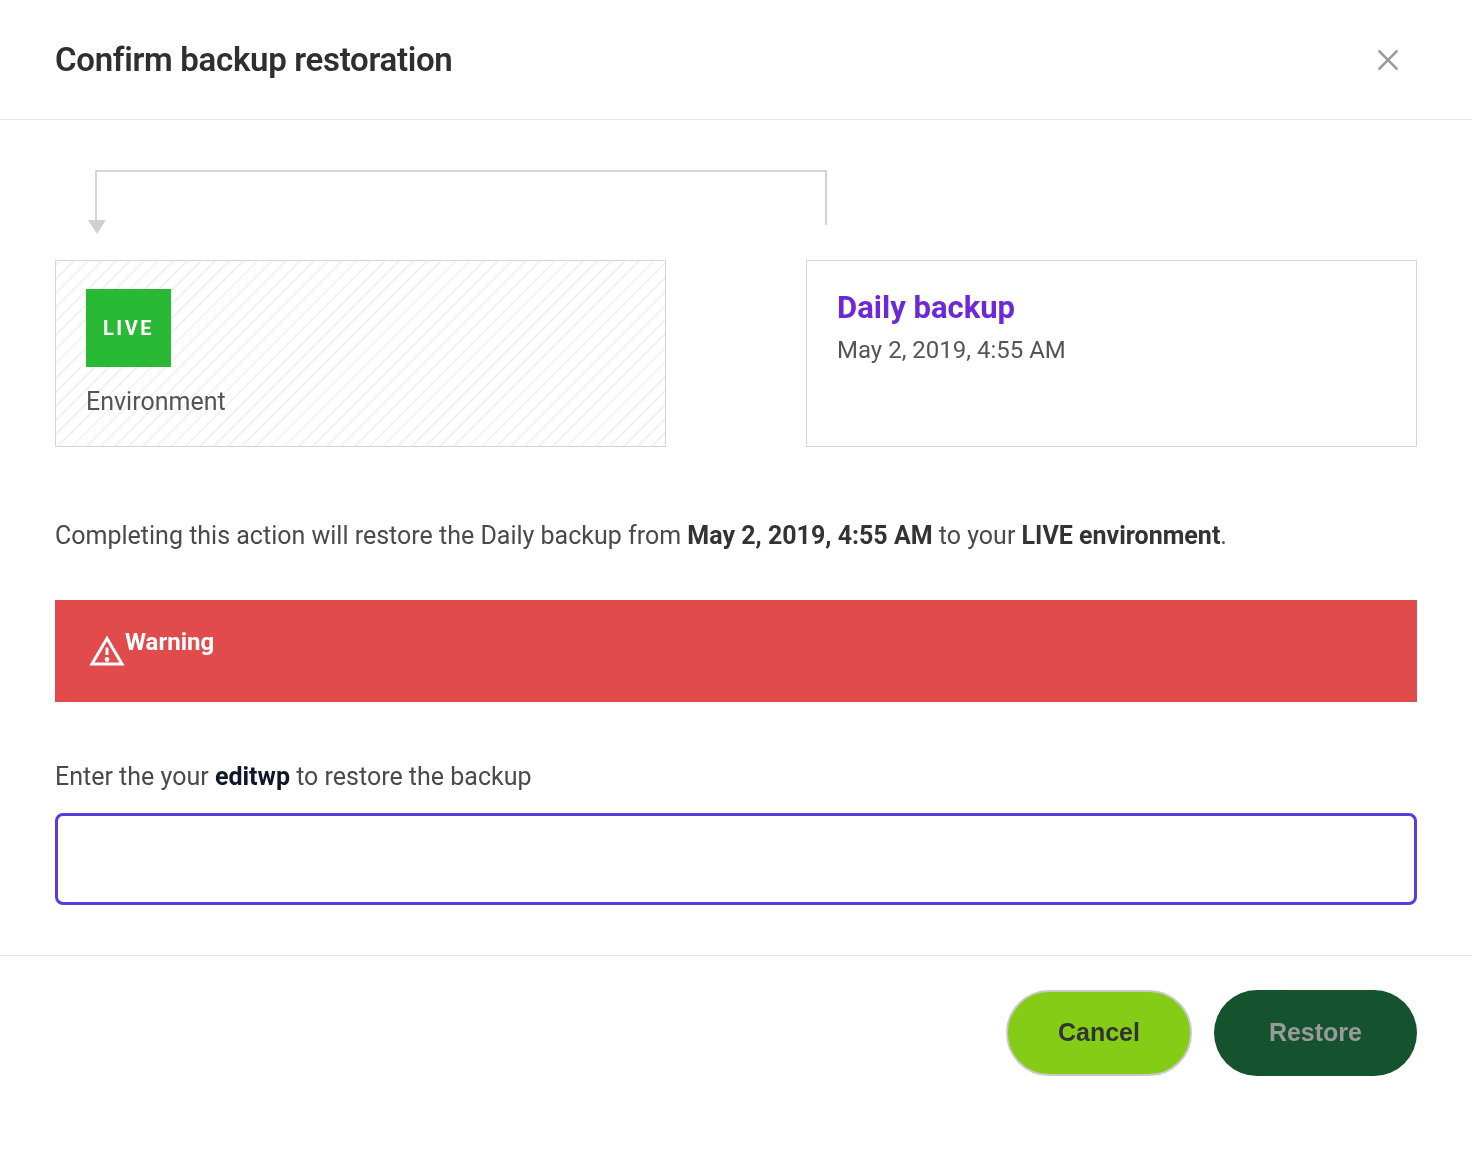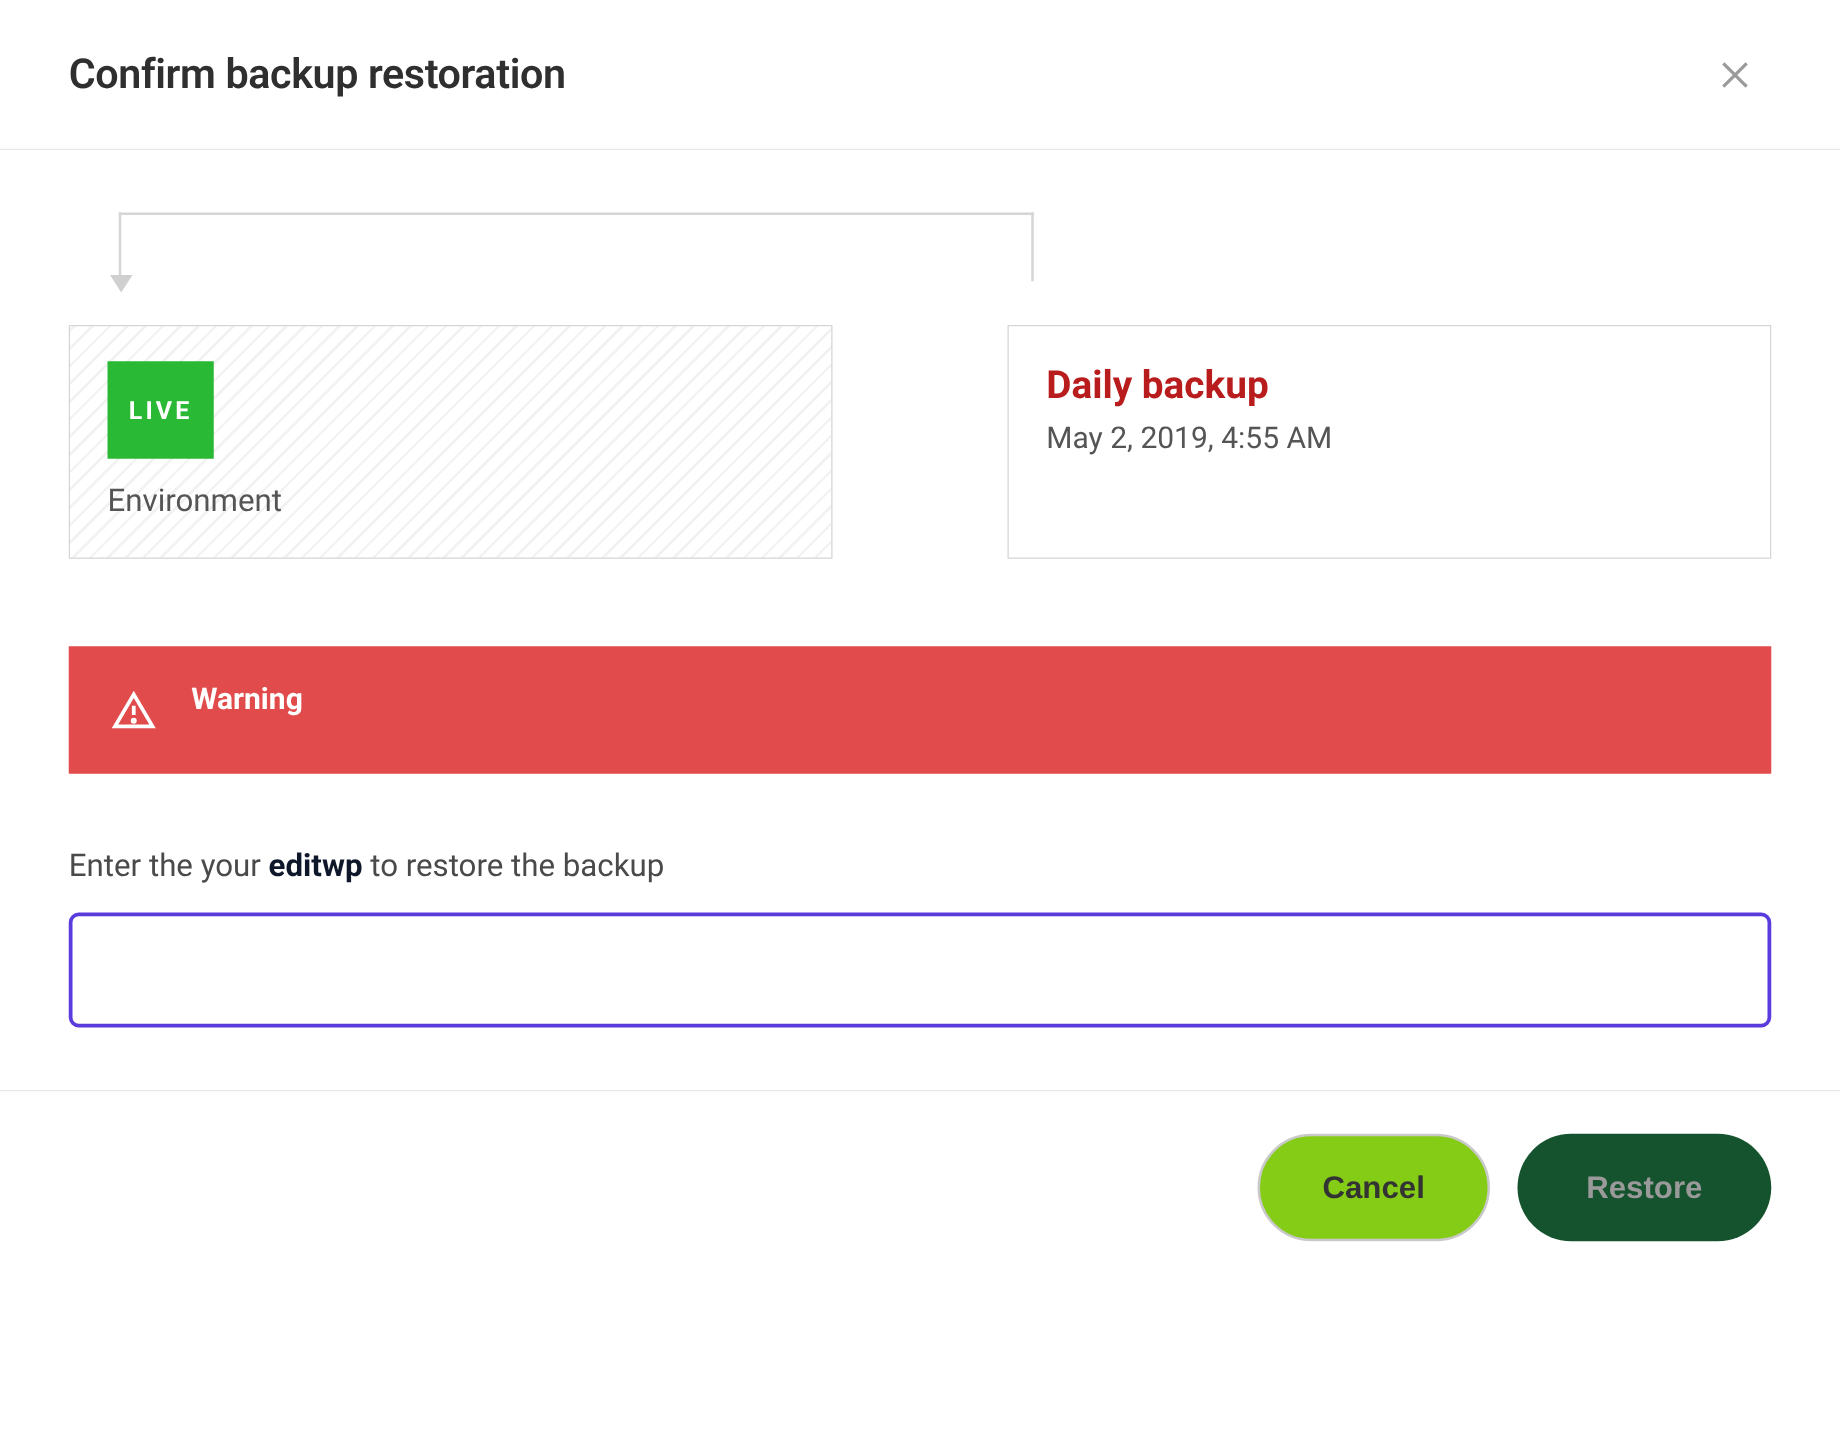--- a/index.html
+++ b/index.html
@@ -98,21 +98,21 @@
       padding: 27px 17px;
       margin-bottom: 20px;
     }
     .card-label {
       font-size: 25px;
       color: #555;
     }
     .card-title {
       font-size: 31px;
       font-weight: 700;
-      color: #b91c1c;
+      color: #6d28d9;
       margin-bottom: 10px;
     }
     .card-sub {
       font-size: 24px;
       color: #555;
     }
     .info-text {
       font-size: 25px;
       color: #4a4a4a;
       margin-bottom: 45px;
@@ -120,21 +120,20 @@
     }
     .info-text b {
       font-weight: 700;
       color: #333;
     }
     .warning-banner {
       background: #e14b4b;
       color: #fff;
       padding: 28px 34px;
       display: flex;
-      gap: 28px;
       align-items: flex-start;
       margin-bottom: 60px;
     }
     .warning-icon {
       flex-shrink: 0;
       margin-top: 6px;
     }
     .warning-content {
       flex: 1;
     }
@@ -223,20 +222,23 @@
       <div class="card hatched">
         <span class="live-badge">LIVE</span>
         <div class="card-label">Environment</div>
       </div>
       <div class="card">
         <div class="card-title">Daily backup</div>
         <div class="card-sub">May 2, 2019, 4:55 AM</div>
       </div>
     </div>
 
+    <p class="info-text">
+      <span>Completing this action will restore the Daily backup from </span><b>May 2, 2019, 4:55 AM</b><span> to your </span><b>LIVE environment</b><span>.</span>
+    </p>
 
     <div class="warning-banner">
       <div class="warning-icon">
         <svg viewBox="0 0 24 24" width="36" height="36" fill="none" stroke="#fff" stroke-width="2">
           <path d="M12 3 L22 20 L2 20 Z"></path>
           <line x1="12" y1="9" x2="12" y2="14"></line>
           <circle cx="12" cy="17" r="0.6" fill="#fff"></circle>
         </svg>
       </div>
       <div class="warning-content">

